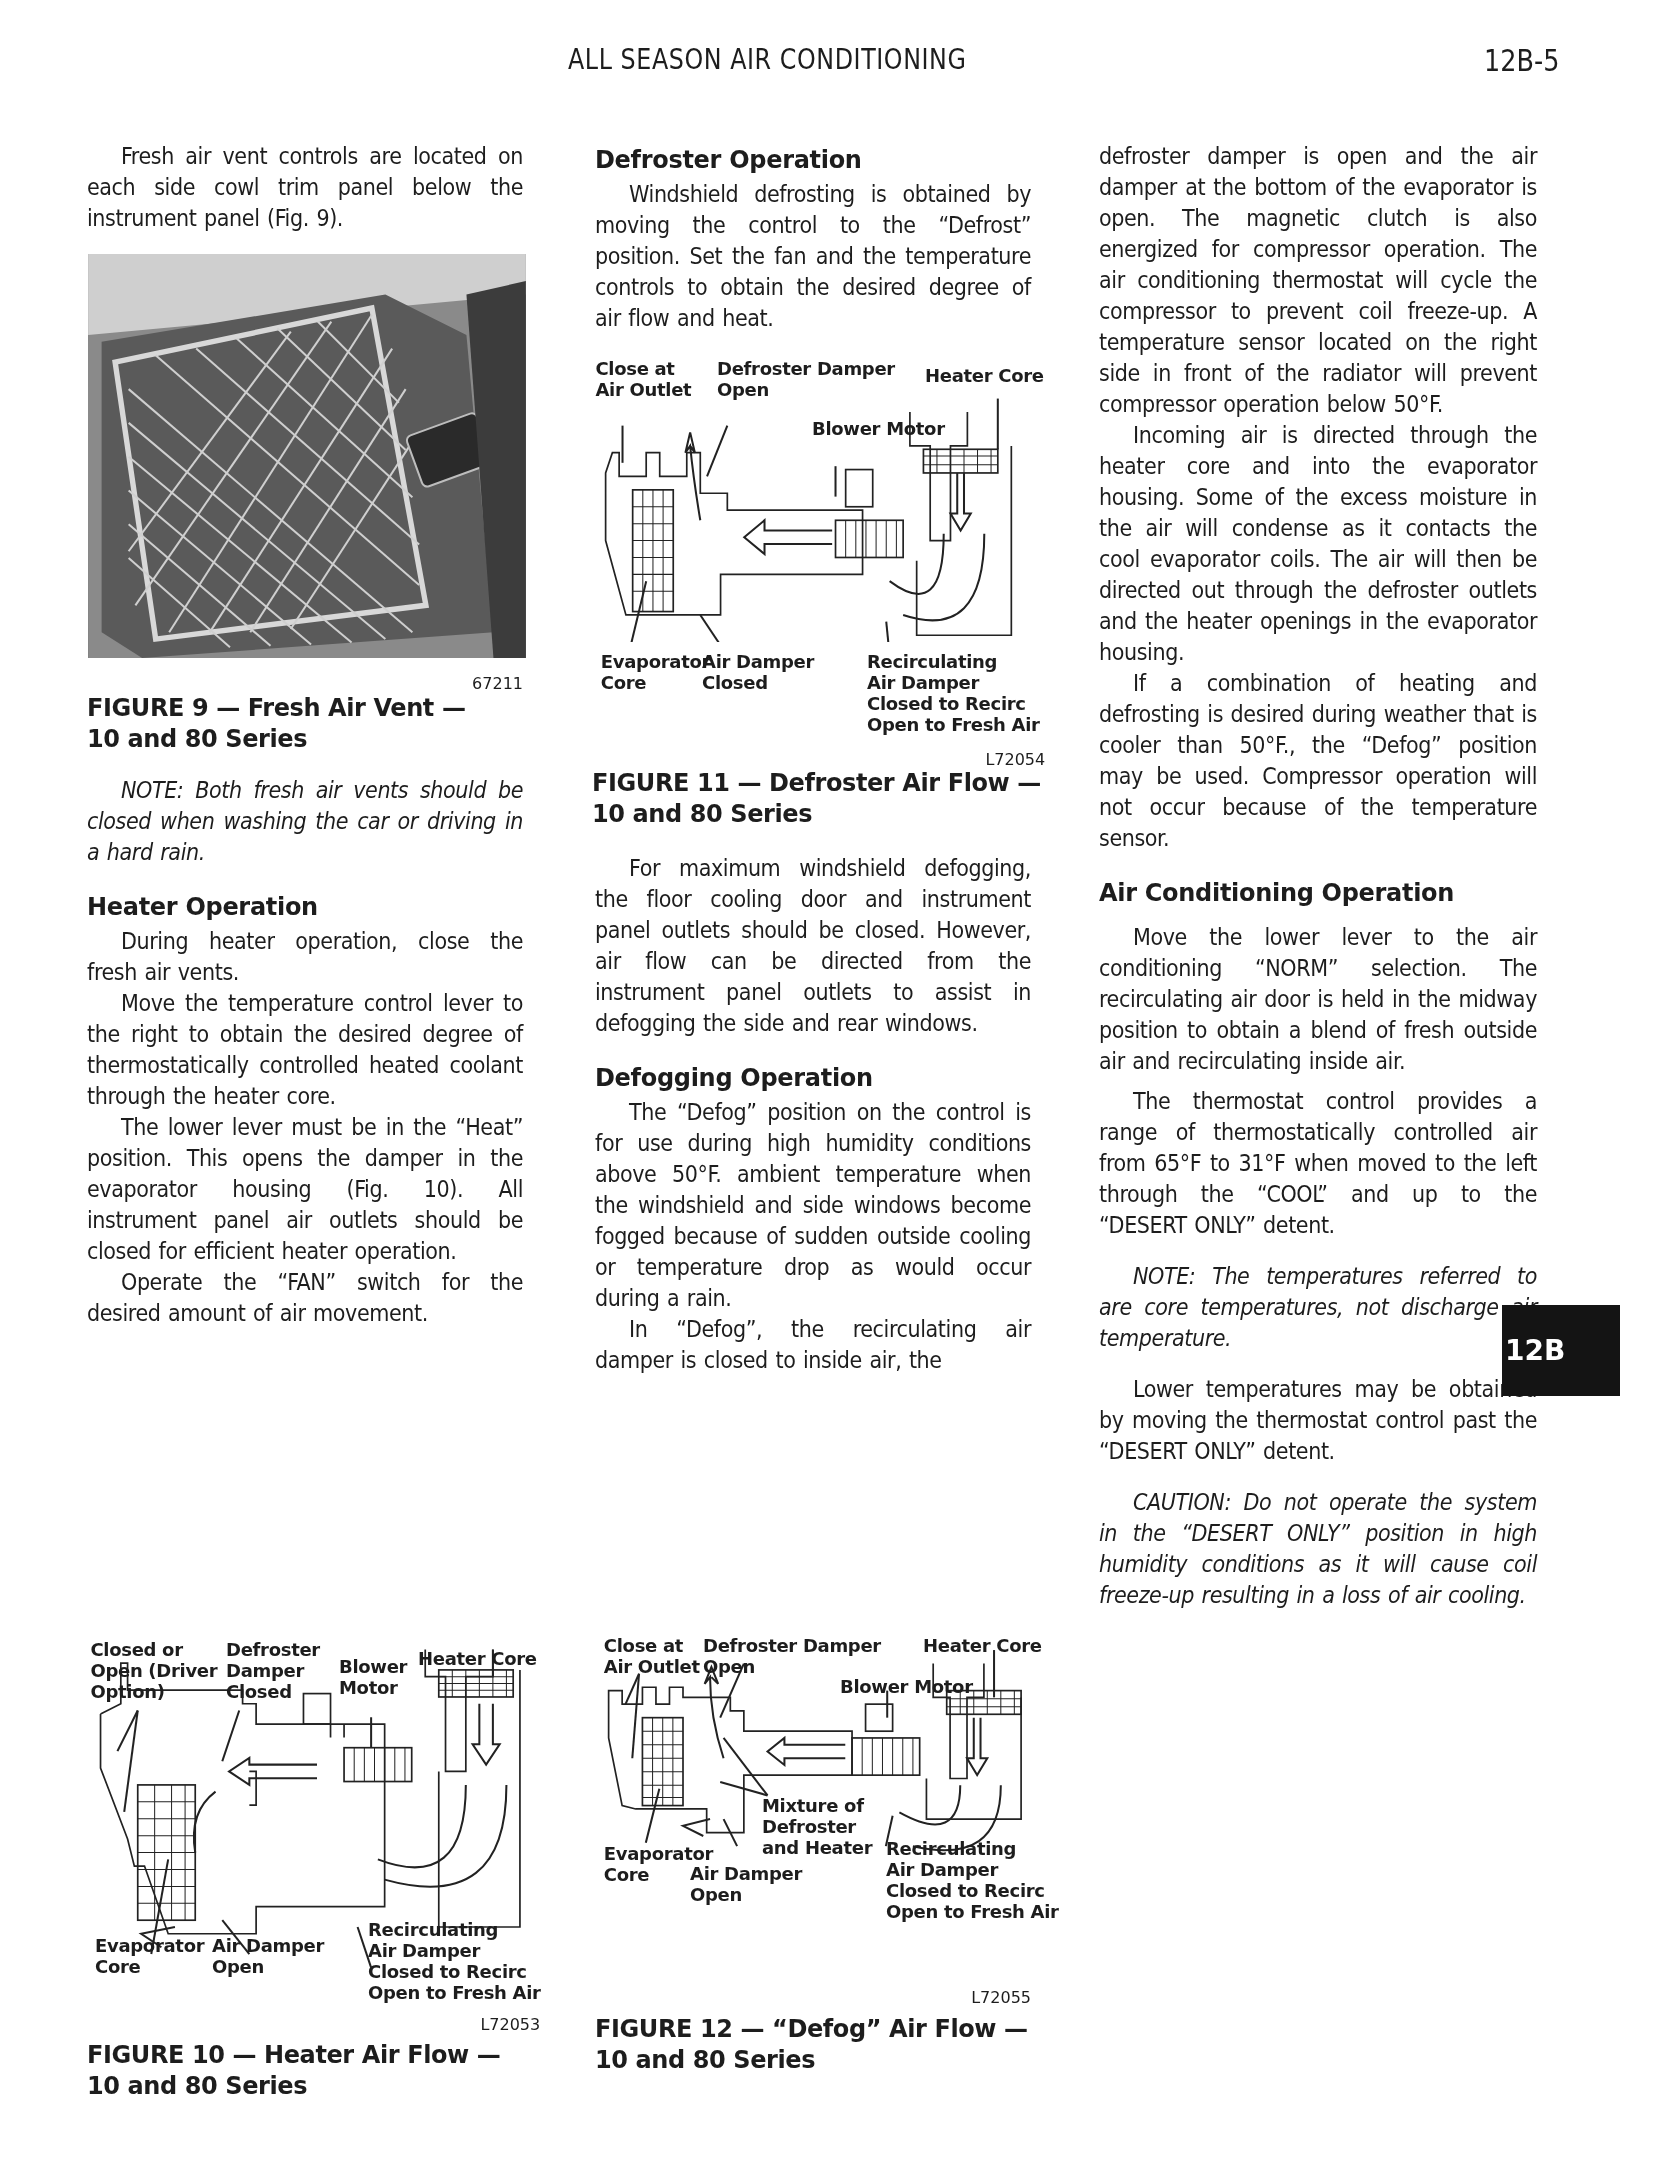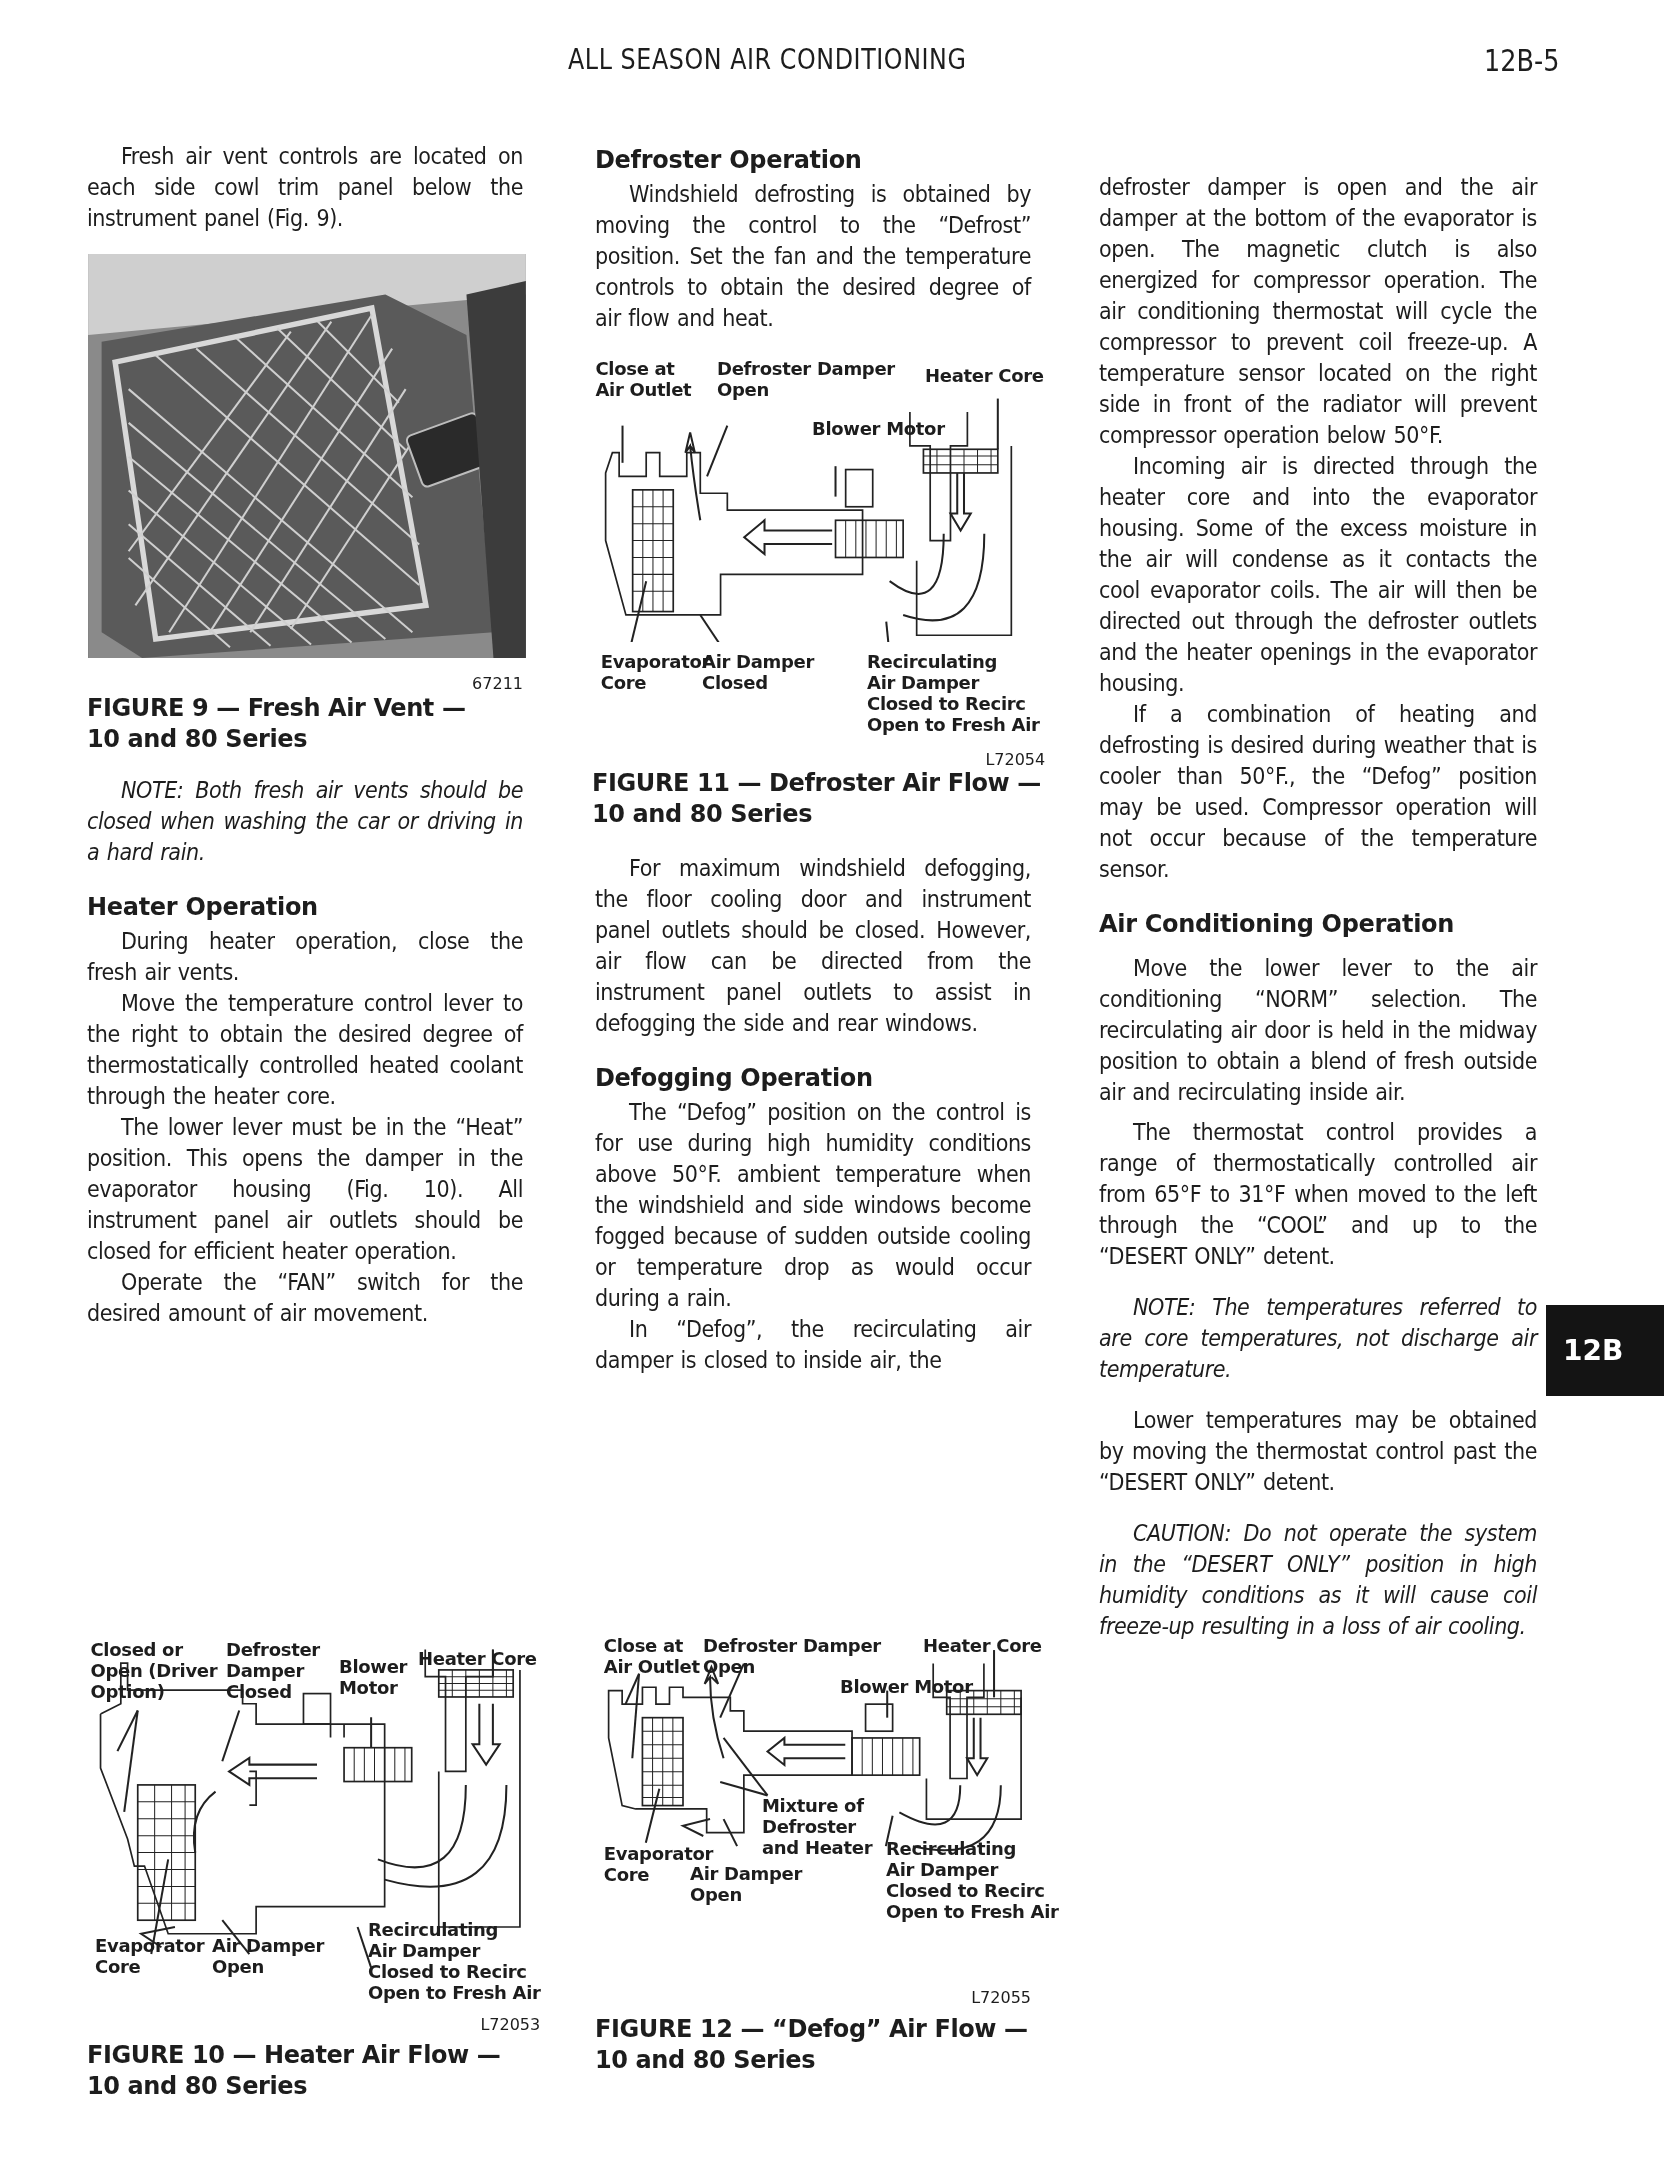--- a/index.html
+++ b/index.html
@@ -2,30 +2,30 @@
 <html style="font-size:10.8px"><head>
 <meta charset="utf-8">
 <style>
   html, body { margin: 0; padding: 0; background: #ffffff; }
   body { width: 1677px; height: 2183px; position: relative; overflow: hidden;
          font-family: "DejaVu Sans", "Liberation Sans", sans-serif; color: #1d1d1d; }
   .header-title { position: absolute; left: 568px; top: 42px; font-size: 29px; letter-spacing: 0.7px; font-weight: 500; transform: scaleX(0.82); transform-origin: left top; white-space: nowrap; }
   .page-num { position: absolute; left: 1484px; top: 43px; font-size: 30px; font-weight: 500; transform: scaleX(0.85); transform-origin: left top; }
   .col { position: absolute; width: 433px; }
   .col p { margin: 0; font-size: 23px; line-height: 31px; text-align: justify; text-indent: 34px; font-stretch: condensed; letter-spacing: -0.4px; word-spacing: 1.4px; }
-  .col p.noindent { text-indent: 0; margin-top: 31px; }
+  .col p.noindent { text-indent: 0; }
   .col p.note { font-style: italic; }
   .col h2 { margin: 0; font-size: 24px; font-weight: bold; font-weight: 600; line-height: 38px; letter-spacing: -0.3px; }
   .caption { font-size: 24px; line-height: 31px; font-weight: 600; letter-spacing: -0.4px; }
   .fig-id { text-align: right; font-size: 16px; letter-spacing: 0px; }
   .fig { position: relative; }
   .lbl { position: absolute; font-size: 18px; line-height: 21px; font-weight: bold; letter-spacing: -0.3px; white-space: nowrap; }
   svg.diag { position: absolute; left: 0; top: 0; }
   .photo { background: linear-gradient(135deg, #6d6d6d 0%, #9a9a9a 25%, #3a3a3a 55%, #7a7a7a 75%, #2e2e2e 100%); position: relative; overflow: hidden; }
-  .tab-12b { position: absolute; left: 1546px; top: 1305px; width: 118px; height: 91px; background: #141414; color: #fff; font-size: 28px; font-weight: bold; display: flex; align-items: center; padding-left: 17px; box-sizing: border-box; }
+  .tab-12b { position: absolute; left: 1502px; top: 1305px; width: 118px; height: 91px; background: #141414; color: #fff; font-size: 28px; font-weight: bold; display: flex; align-items: center; padding-left: 3px; box-sizing: border-box; }
   .gap { height: 20px; }
   .gap-s { height: 9.5px; }
 </style>
 </head>
 <body>
 
 <div class="header-title">ALL SEASON AIR CONDITIONING</div>
 <div class="page-num">12B-5</div>
 
 <div class="col" style="left:87px; top:141px; width:436px;">

